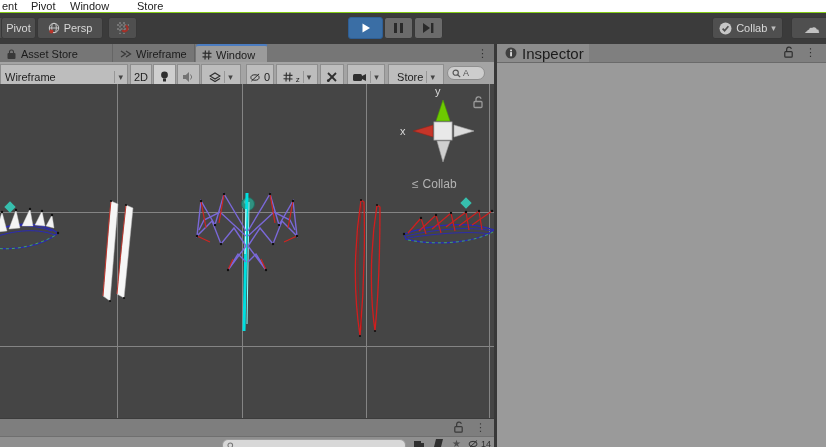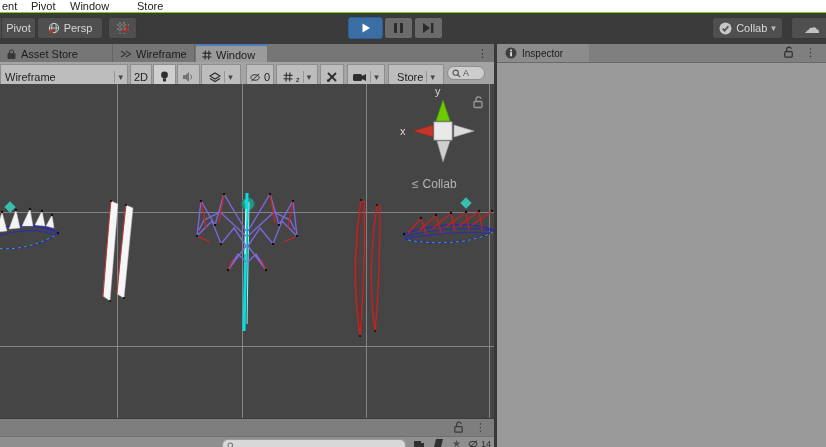--- a/index.html
+++ b/index.html
@@ -60,21 +60,21 @@
   .bsearch { position:absolute; left:222px; top:2px; width:184px; height:13px; background:#D8D8D8;
              border:1px solid #9A9A9A; border-radius:6px; display:flex; align-items:center; padding:0 4px; }
   .bicon { position:absolute; top:2px; display:flex; align-items:center; gap:2px; font-size:9px; color:#2F2F2F; }
   .bstar { font-size:10px; color:#4E4E4E; line-height:10px; }
 
   
   .divider-v { position:absolute; left:494px; top:44px; width:3px; height:403px; background:#383838; }
   .inspector { position:absolute; left:497px; top:44px; width:329px; height:403px; }
   .inspector-header { position:absolute; left:0; top:0; width:329px; height:18px; background:#7F7F7F; }
   .inspector-tab { position:absolute; left:0; top:0; width:92px; height:18px; background:#8C8C8C;
-                   display:flex; align-items:center; gap:5px; padding-left:8px; font-size:10px; color:#1B1B1B; }
+                   display:flex; align-items:center; gap:5px; padding-left:8px; font-size:15px; color:#1B1B1B; }
   .inspector-header .right-icons { position:absolute; right:10px; top:1px; display:flex; gap:10px; align-items:center; }
   .inspector-header .kebab { color:#2F2F2F; }
   .inspector-body { position:absolute; left:0; top:18px; width:329px; height:385px; background:#9A9A9A;
                     border-top:1px solid #6A6A6A; }
 </style>
 </head>
 <body>
 
 <div class="app">
 

